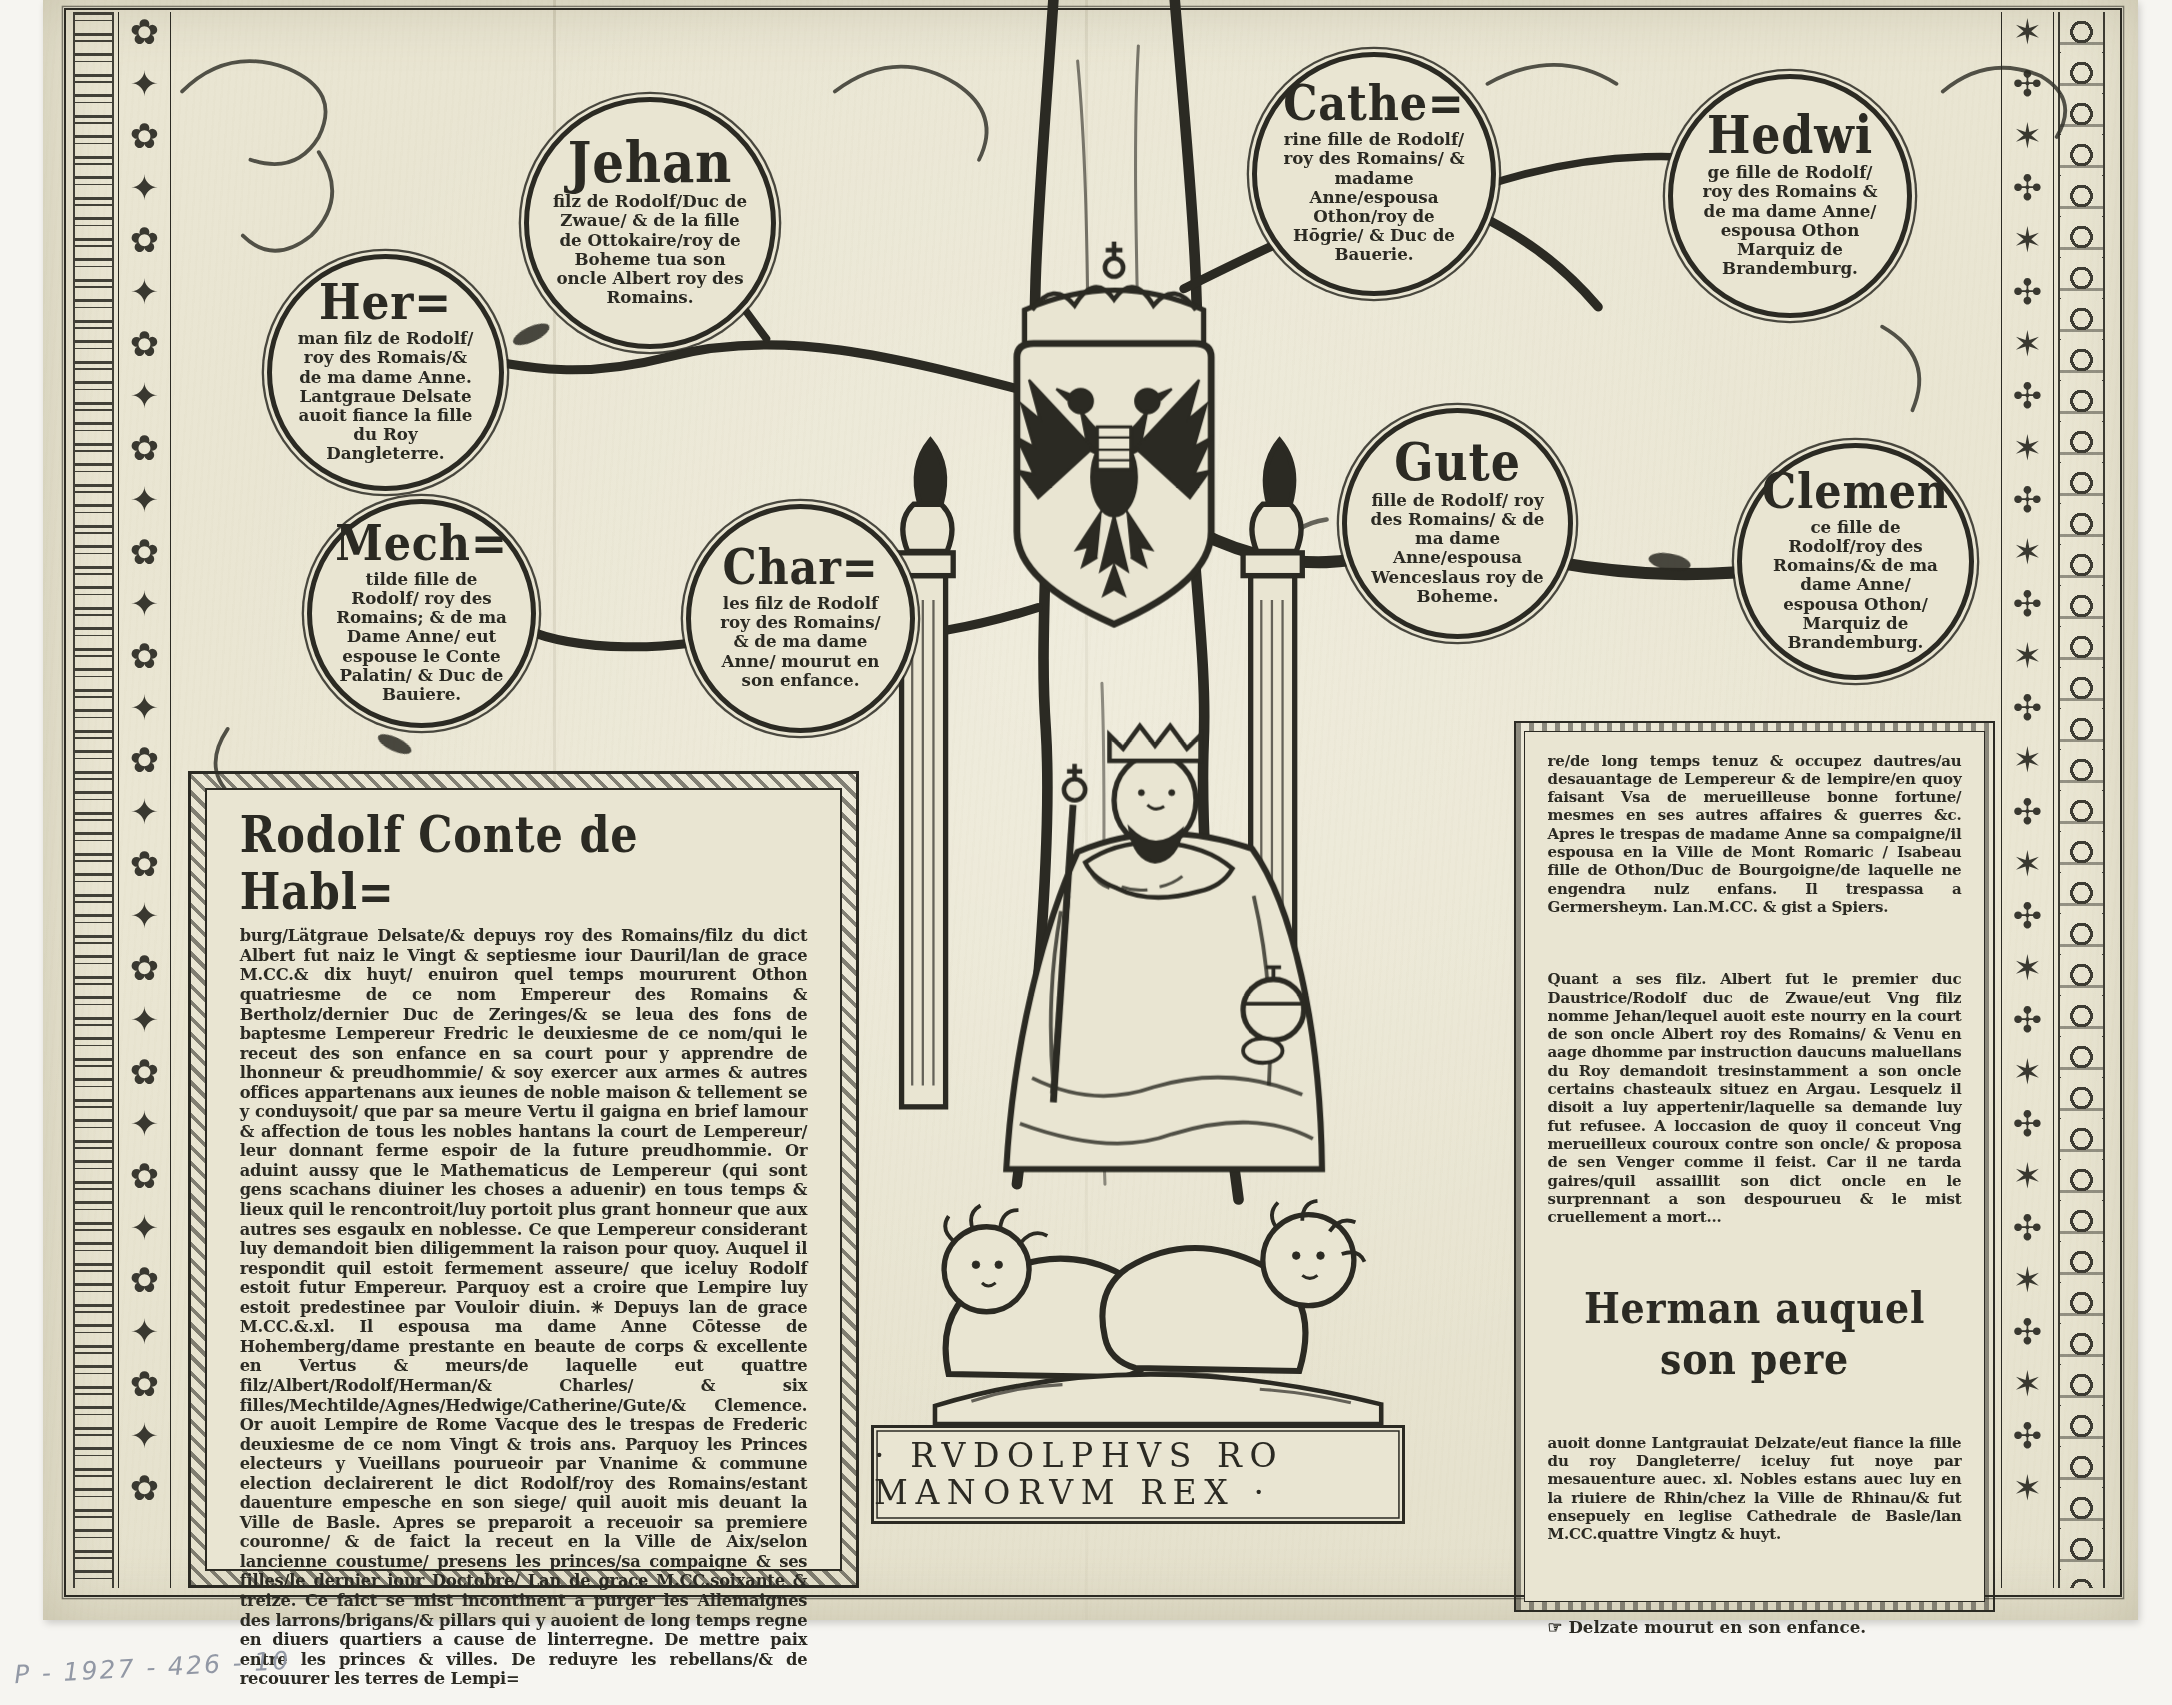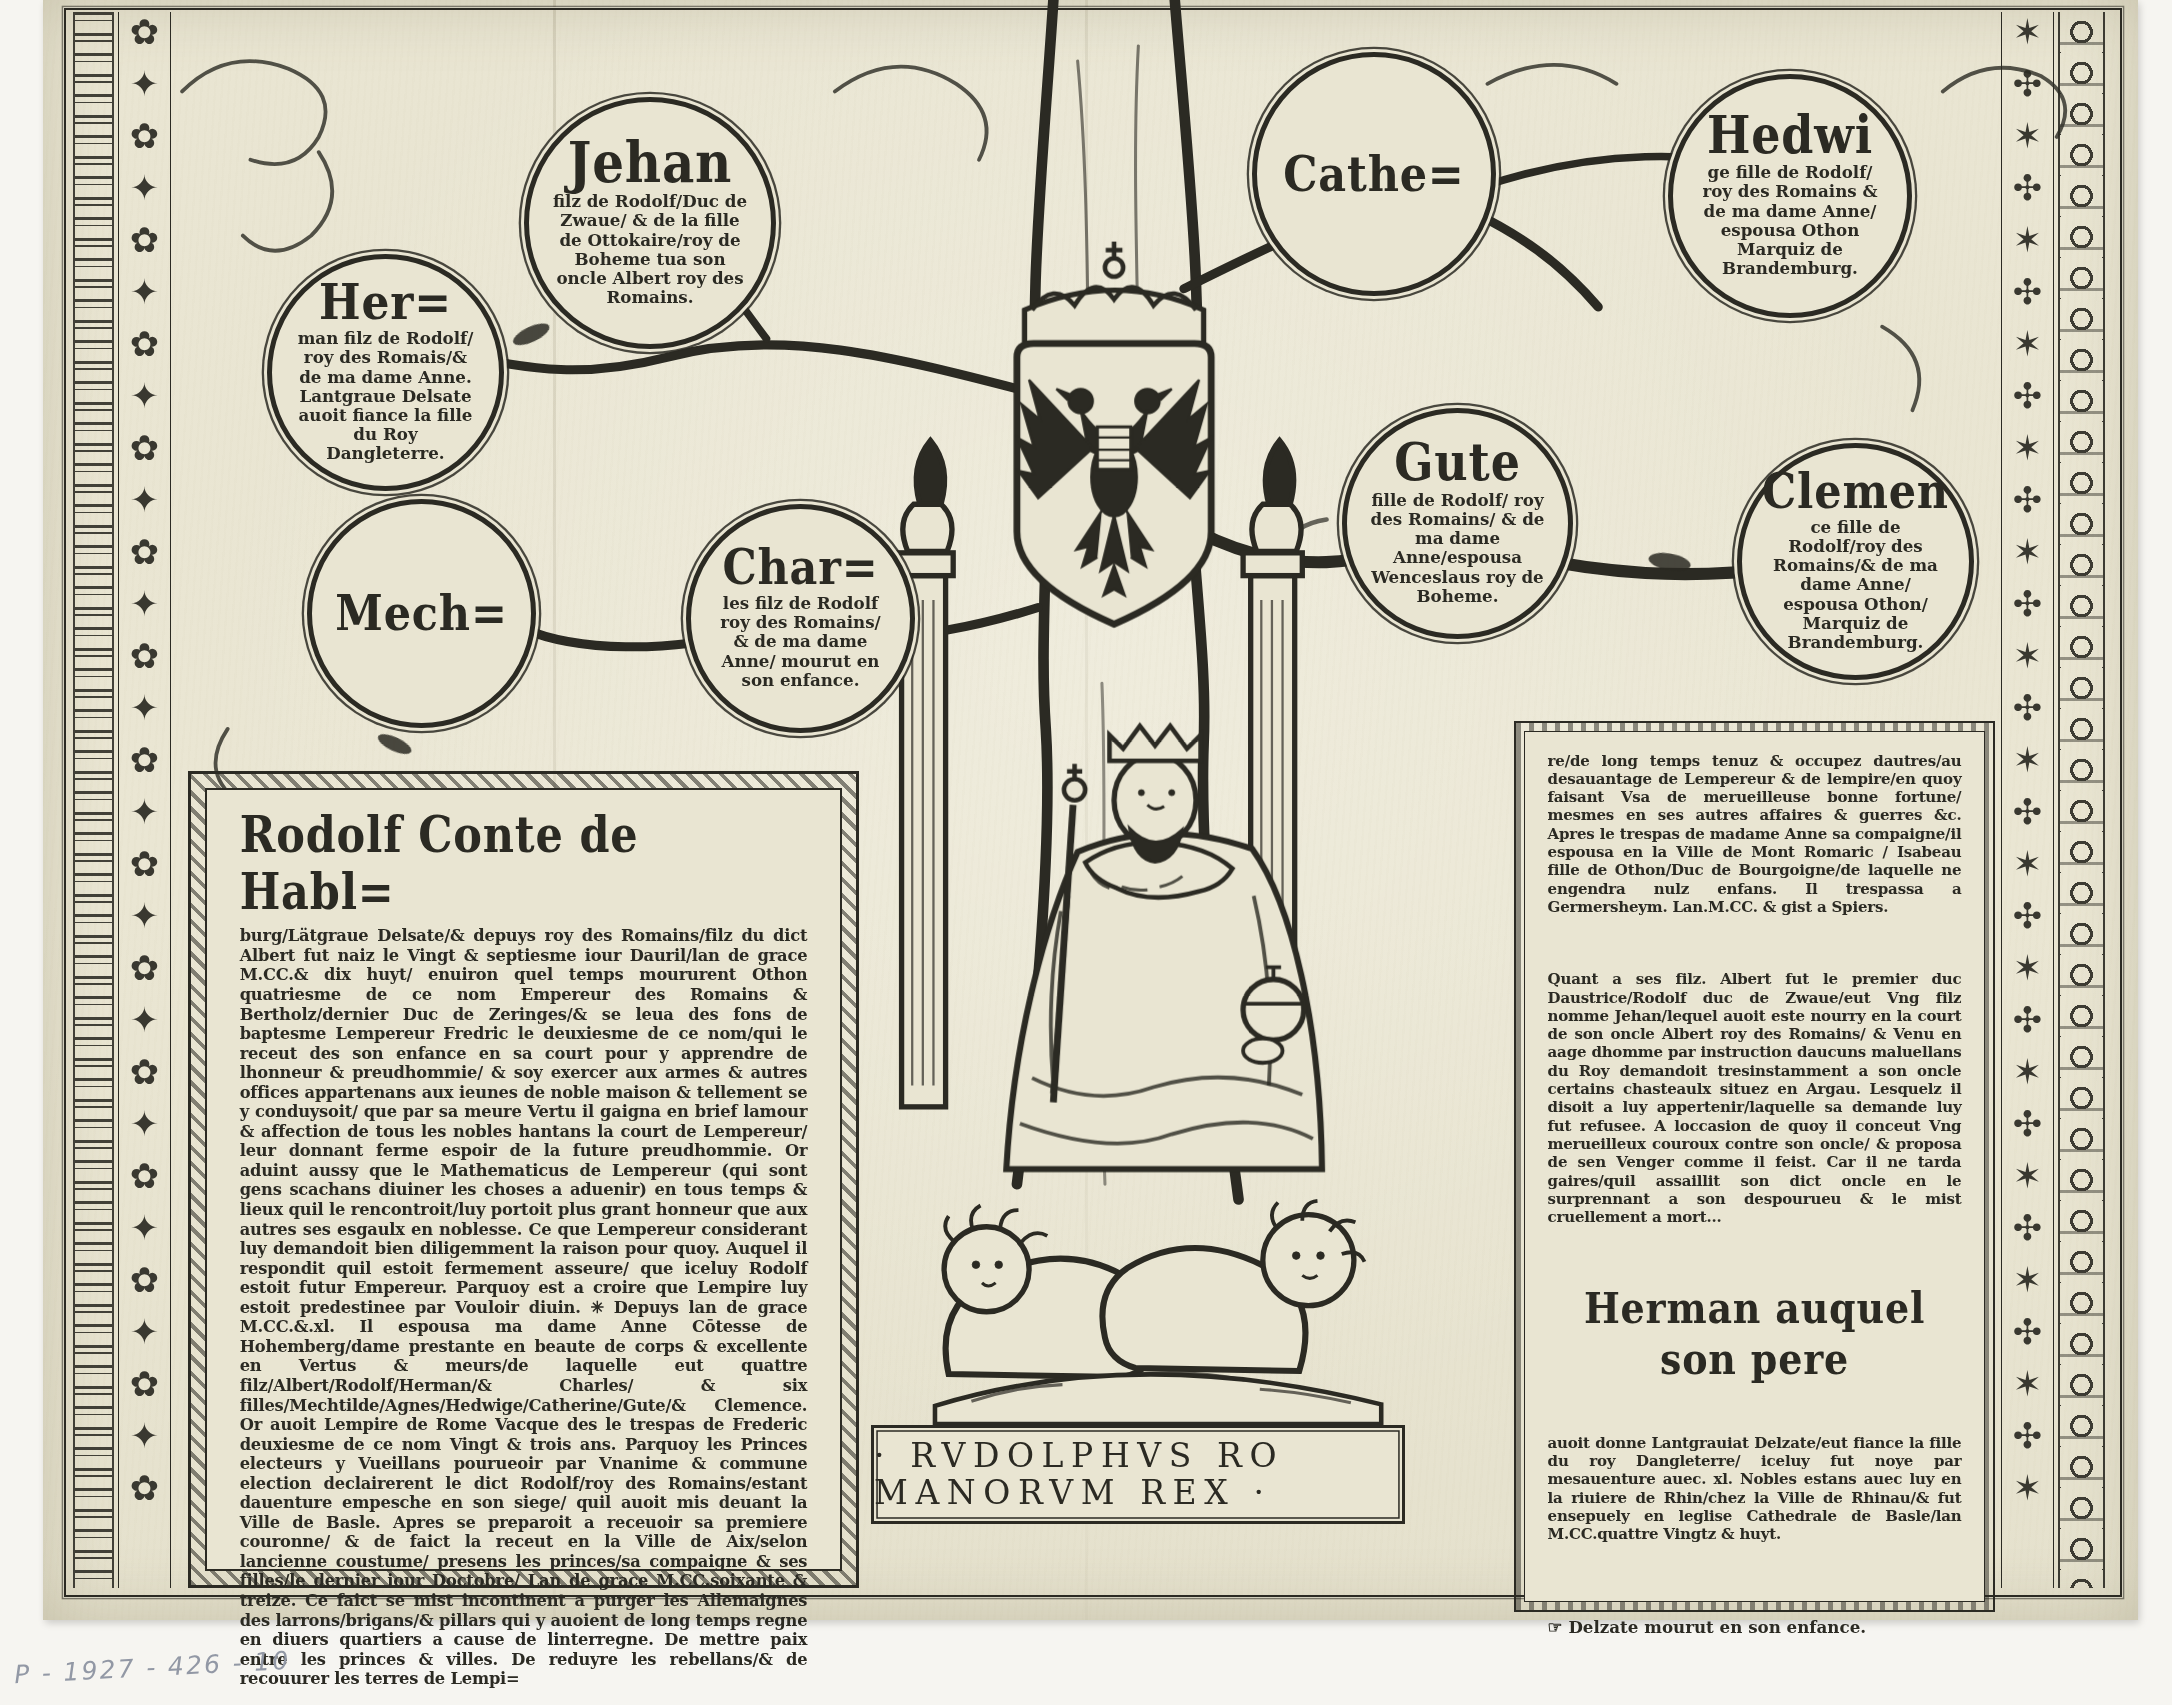--- a/index.html
+++ b/index.html
@@ -205,27 +205,29 @@
   <div class="circle" style="left:524px;top:97px;width:252px;height:252px">
     <div class="t" style="font-size:50px">Jehan</div>
     <div class="b">filz de Rodolf/Duc de Zwaue/ &amp; de la fille de Ottokaire/roy de Boheme tua son oncle Albert roy des Romains.</div>
   </div>
   <div class="circle" style="left:267px;top:254px;width:237px;height:237px">
     <div class="t" style="font-size:44px">Her=</div>
     <div class="b">man filz de Rodolf/ roy des Romais/&amp; de ma dame Anne. Lantgraue Delsate auoit fiance la fille du Roy Dangleterre.</div>
   </div>
   <div class="circle" style="left:307px;top:499px;width:229px;height:229px">
     <div class="t" style="font-size:43px">Mech=</div>
+    <div class="b">tilde fille de Rodolf/ roy des Romains; &amp; de ma Dame Anne/ eut espouse le Conte Palatin/ &amp; Duc de Bauiere.</div>
   </div>
   <div class="circle" style="left:686px;top:504px;width:229px;height:229px">
     <div class="t" style="font-size:43px">Char=</div>
     <div class="b">les filz de Rodolf roy des Romains/ &amp; de ma dame Anne/ mourut en son enfance.</div>
   </div>
   <div class="circle" style="left:1252px;top:52px;width:244px;height:244px">
     <div class="t" style="font-size:43px">Cathe=</div>
+    <div class="b">rine fille de Rodolf/ roy des Romains/ &amp; madame Anne/espousa Othon/roy de Hōgrie/ &amp; Duc de Bauerie.</div>
   </div>
   <div class="circle" style="left:1342px;top:408px;width:231px;height:231px">
     <div class="t" style="font-size:46px">Gute</div>
     <div class="b">fille de Rodolf/ roy des Romains/ &amp; de ma dame Anne/espousa Wenceslaus roy de Boheme.</div>
   </div>
   <div class="circle" style="left:1668px;top:74px;width:244px;height:244px">
     <div class="t" style="font-size:46px">Hedwi</div>
     <div class="b">ge fille de Rodolf/ roy des Romains &amp; de ma dame Anne/ espousa Othon Marquiz de Brandemburg.</div>
   </div>
   <div class="circle" style="left:1737px;top:443px;width:237px;height:237px">

